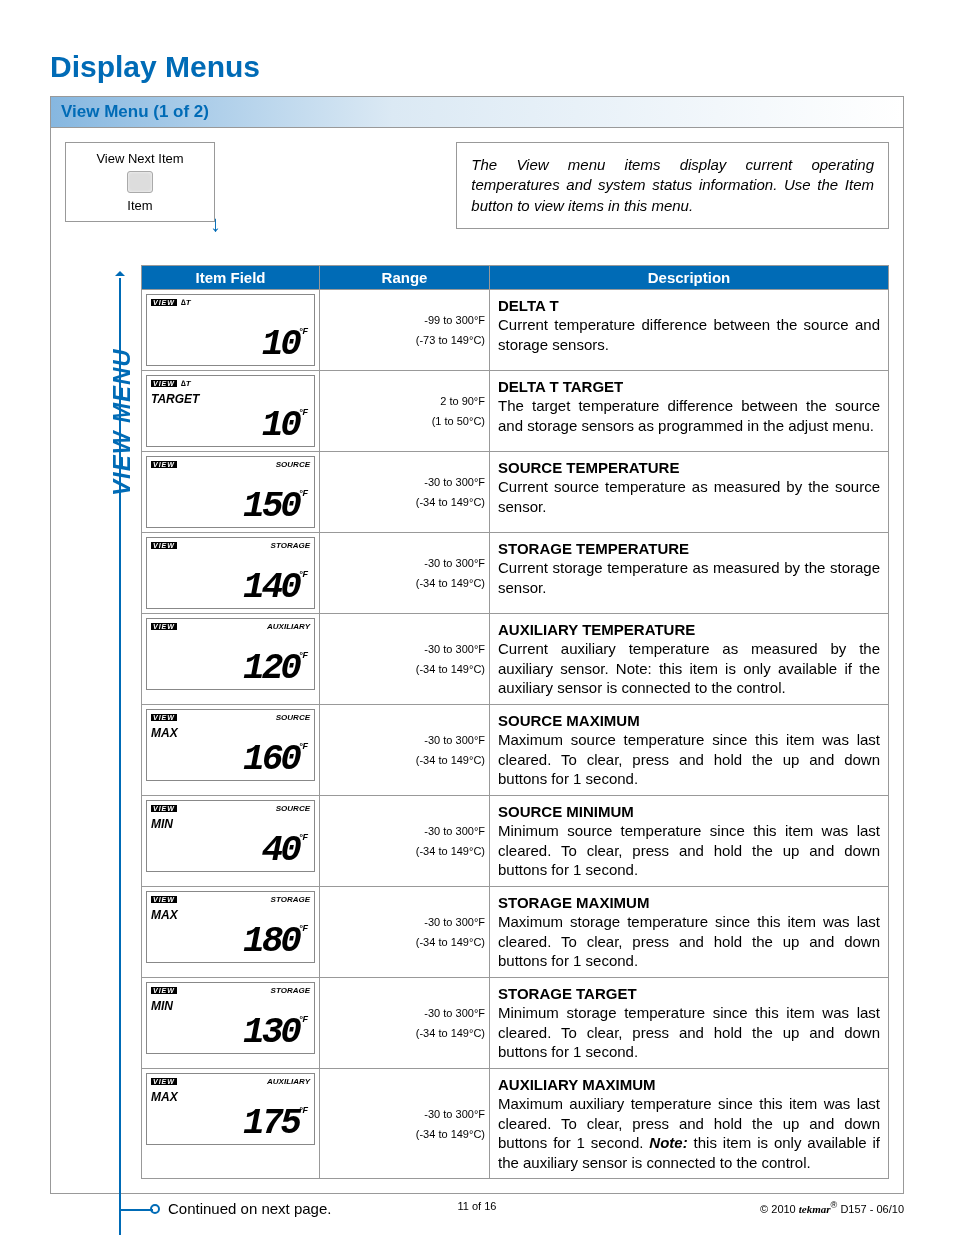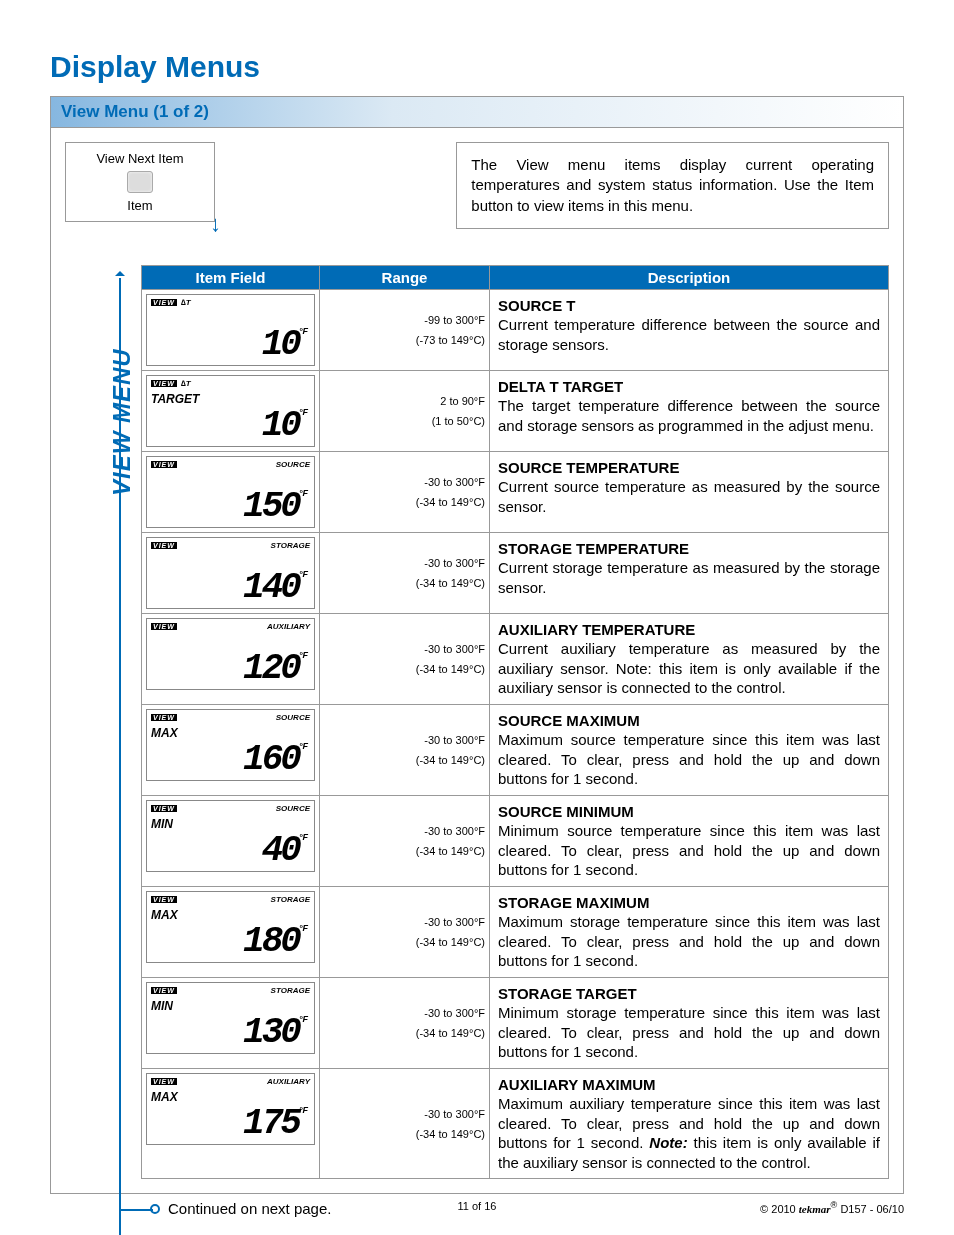--- a/index.html
+++ b/index.html
@@ -3,21 +3,21 @@
 <meta charset="utf-8">
 <style>
   * { box-sizing: border-box; margin: 0; padding: 0; }
   body { font-family: Arial, Helvetica, sans-serif; width: 954px; height: 1235px; background: #fff; position: relative; padding: 50px 50px 30px 50px; color: #000; }
   .page-title { color: #006bb6; font-size: 30px; font-weight: bold; margin-bottom: 12px; }
   .section-header { background: linear-gradient(to right, #86b7e0 0%, #dbe9f4 40%, #fff 100%); border: 1px solid #999; border-bottom: none; color: #006bb6; font-weight: bold; font-size: 17px; padding: 5px 10px; }
   .section-body { border: 1px solid #999; padding: 14px 0 14px 0; position: relative; }
   .top-row { display: flex; gap: 20px; align-items: flex-start; padding: 0 14px; }
   .view-next-box { width: 150px; border: 1px solid #999; text-align: center; padding: 8px 6px; font-size: 13px; }
   .item-button { width: 26px; height: 22px; background: #ddd; border: 1px solid #aaa; border-radius: 3px; margin: 5px auto; box-shadow: inset 0 0 3px rgba(255,255,255,.8); }
-  .desc-box-top { flex: 1; border: 1px solid #999; padding: 12px 14px; font-size: 15px; line-height: 1.35; text-align: justify; }
+  .desc-box-top { flex: 1; border: 1px solid #999; padding: 12px 14px; font-size: 15px; line-height: 1.35; text-align: justify; font-style: italic; }
   .arrow-down { color: #006bb6; font-size: 22px; line-height: 1; }
   .arrow-wrap { position: absolute; left: 159px; top: 85px; }
   .table-wrap { margin-left: 90px; margin-top: 36px; border: 1px solid #999; border-bottom: none; margin-right: 14px; position: relative; }
   .row { display: flex; border-bottom: 1px solid #999; }
   .hdr .cell { background: #006bb6; color: #fff; font-weight: bold; text-align: center; font-size: 15px; padding: 3px 4px; }
   .cell { border-right: 1px solid #999; }
   .cell:last-child { border-right: none; }
   .c-item { width: 178px; }
   .c-range { width: 170px; }
   .c-desc { flex: 1; }
@@ -82,21 +82,21 @@
                 <span class="view">VIEW</span>
                 <span>∆T</span>
               </div>
               <div class="big">10<span class="unit">°F</span></div>
             </div>
           </div>
           <div class="cell c-range range-cell">
             <div>-99 to 300°F</div>
             <div>(-73 to 149°C)</div>
           </div>
-          <div class="cell c-desc desc-cell"><span class="t">SOURCE T</span><span>Current temperature difference between the source and storage sensors.</span></div>
+          <div class="cell c-desc desc-cell"><span class="t">DELTA T</span><span>Current temperature difference between the source and storage sensors.</span></div>
         </div>
         <div class="row">
           <div class="cell c-item item-cell">
             <div class="lcd">
               <div class="top-line">
                 <span class="view">VIEW</span>
                 <span>∆T</span>
               </div>
               <div class="sub-line">TARGET</div>
               <div class="big">10<span class="unit">°F</span></div>

